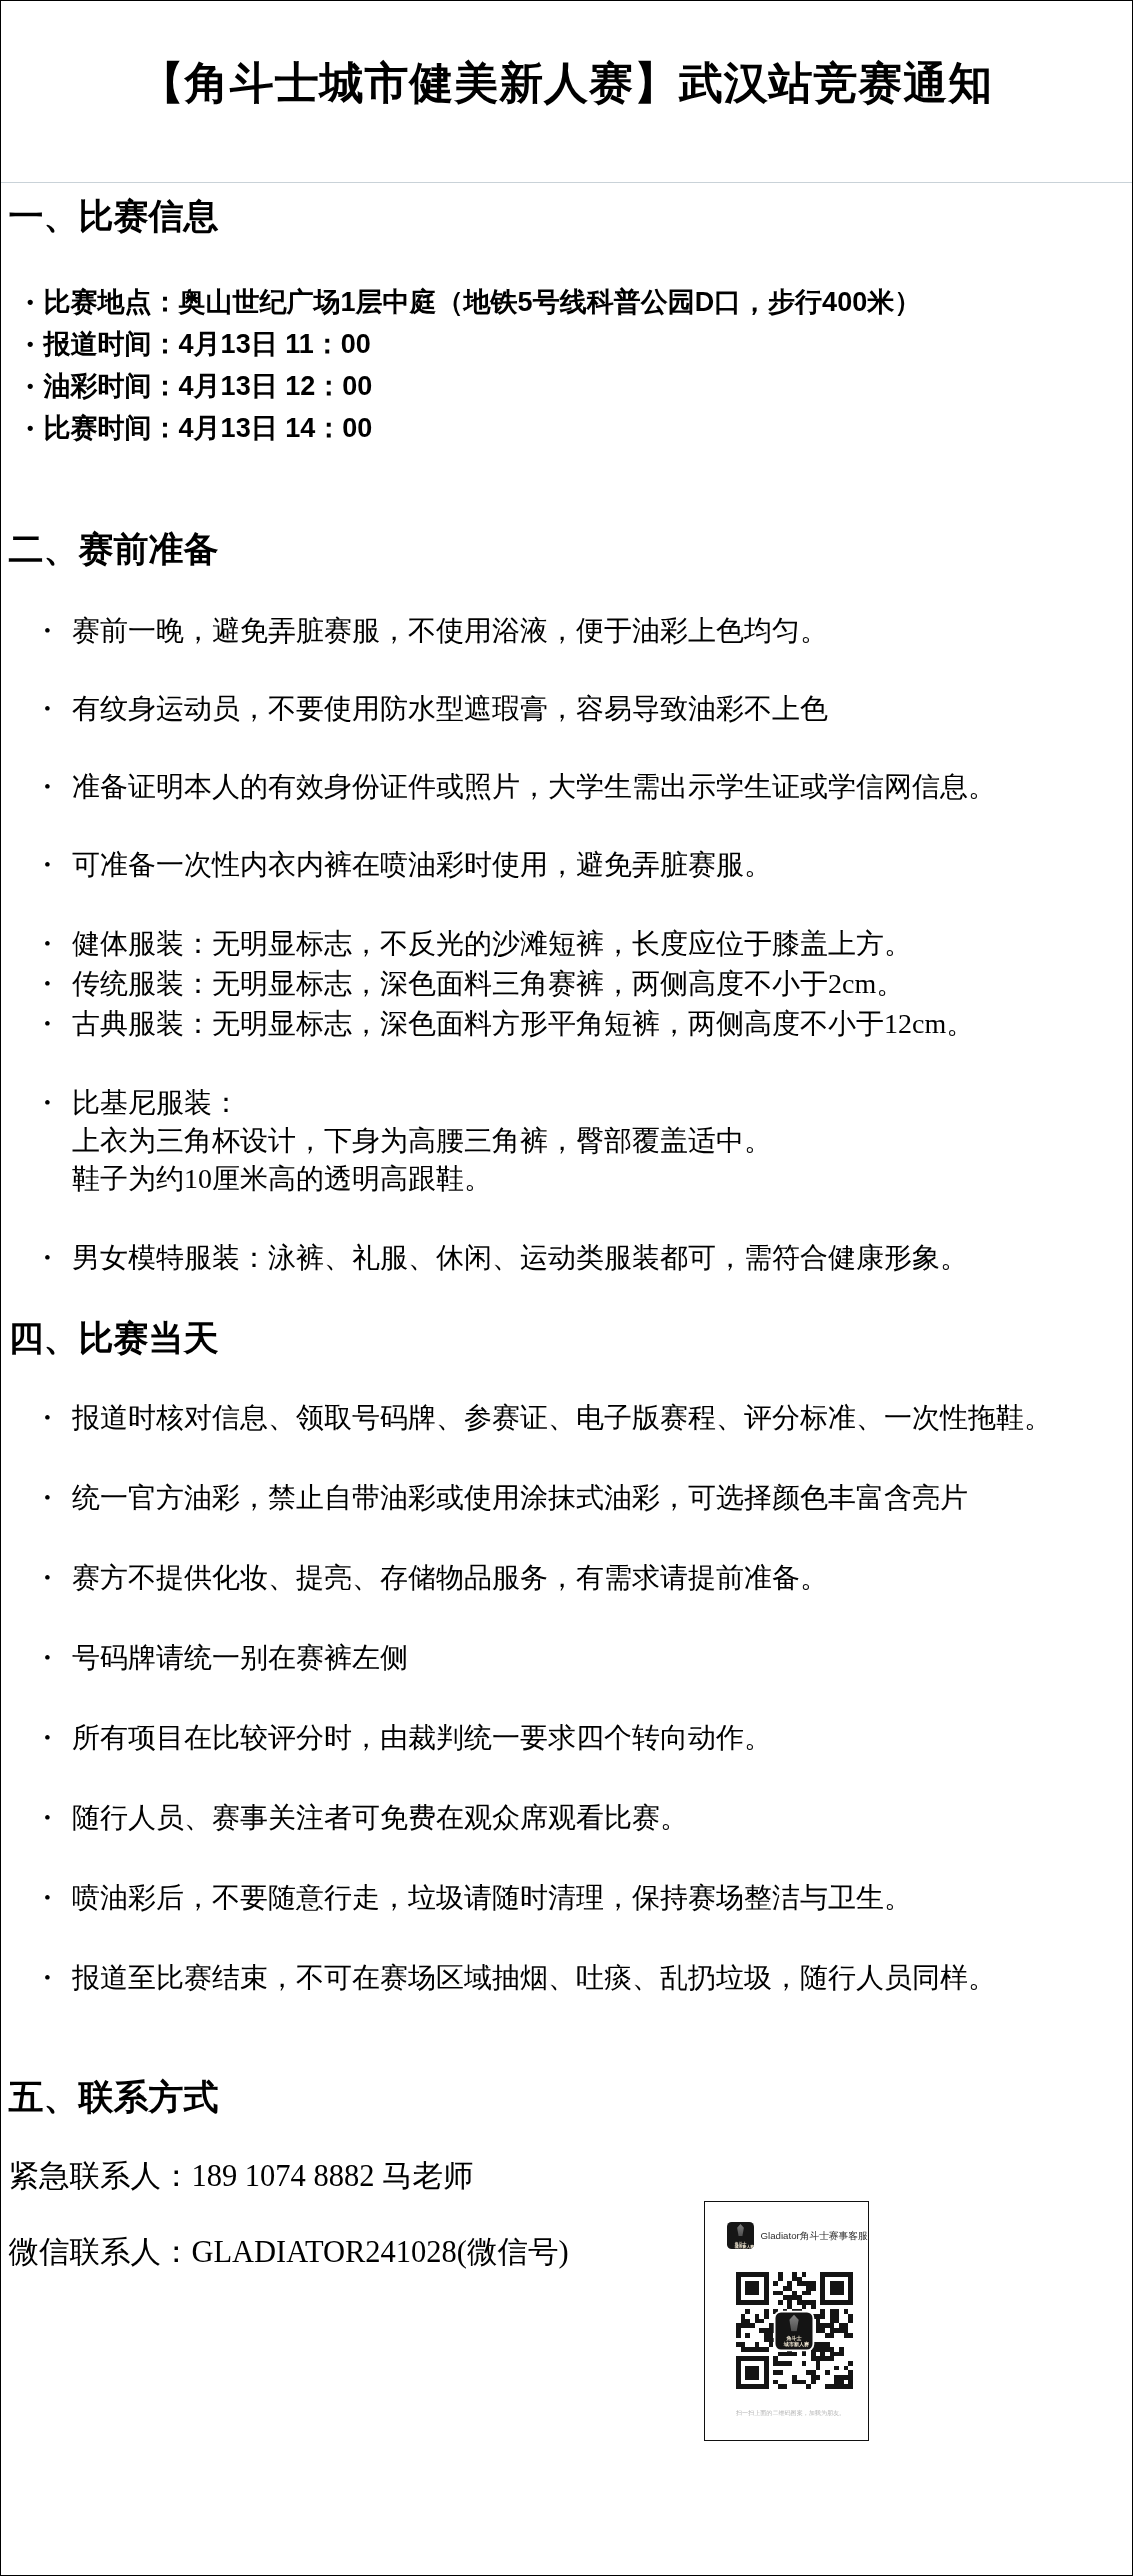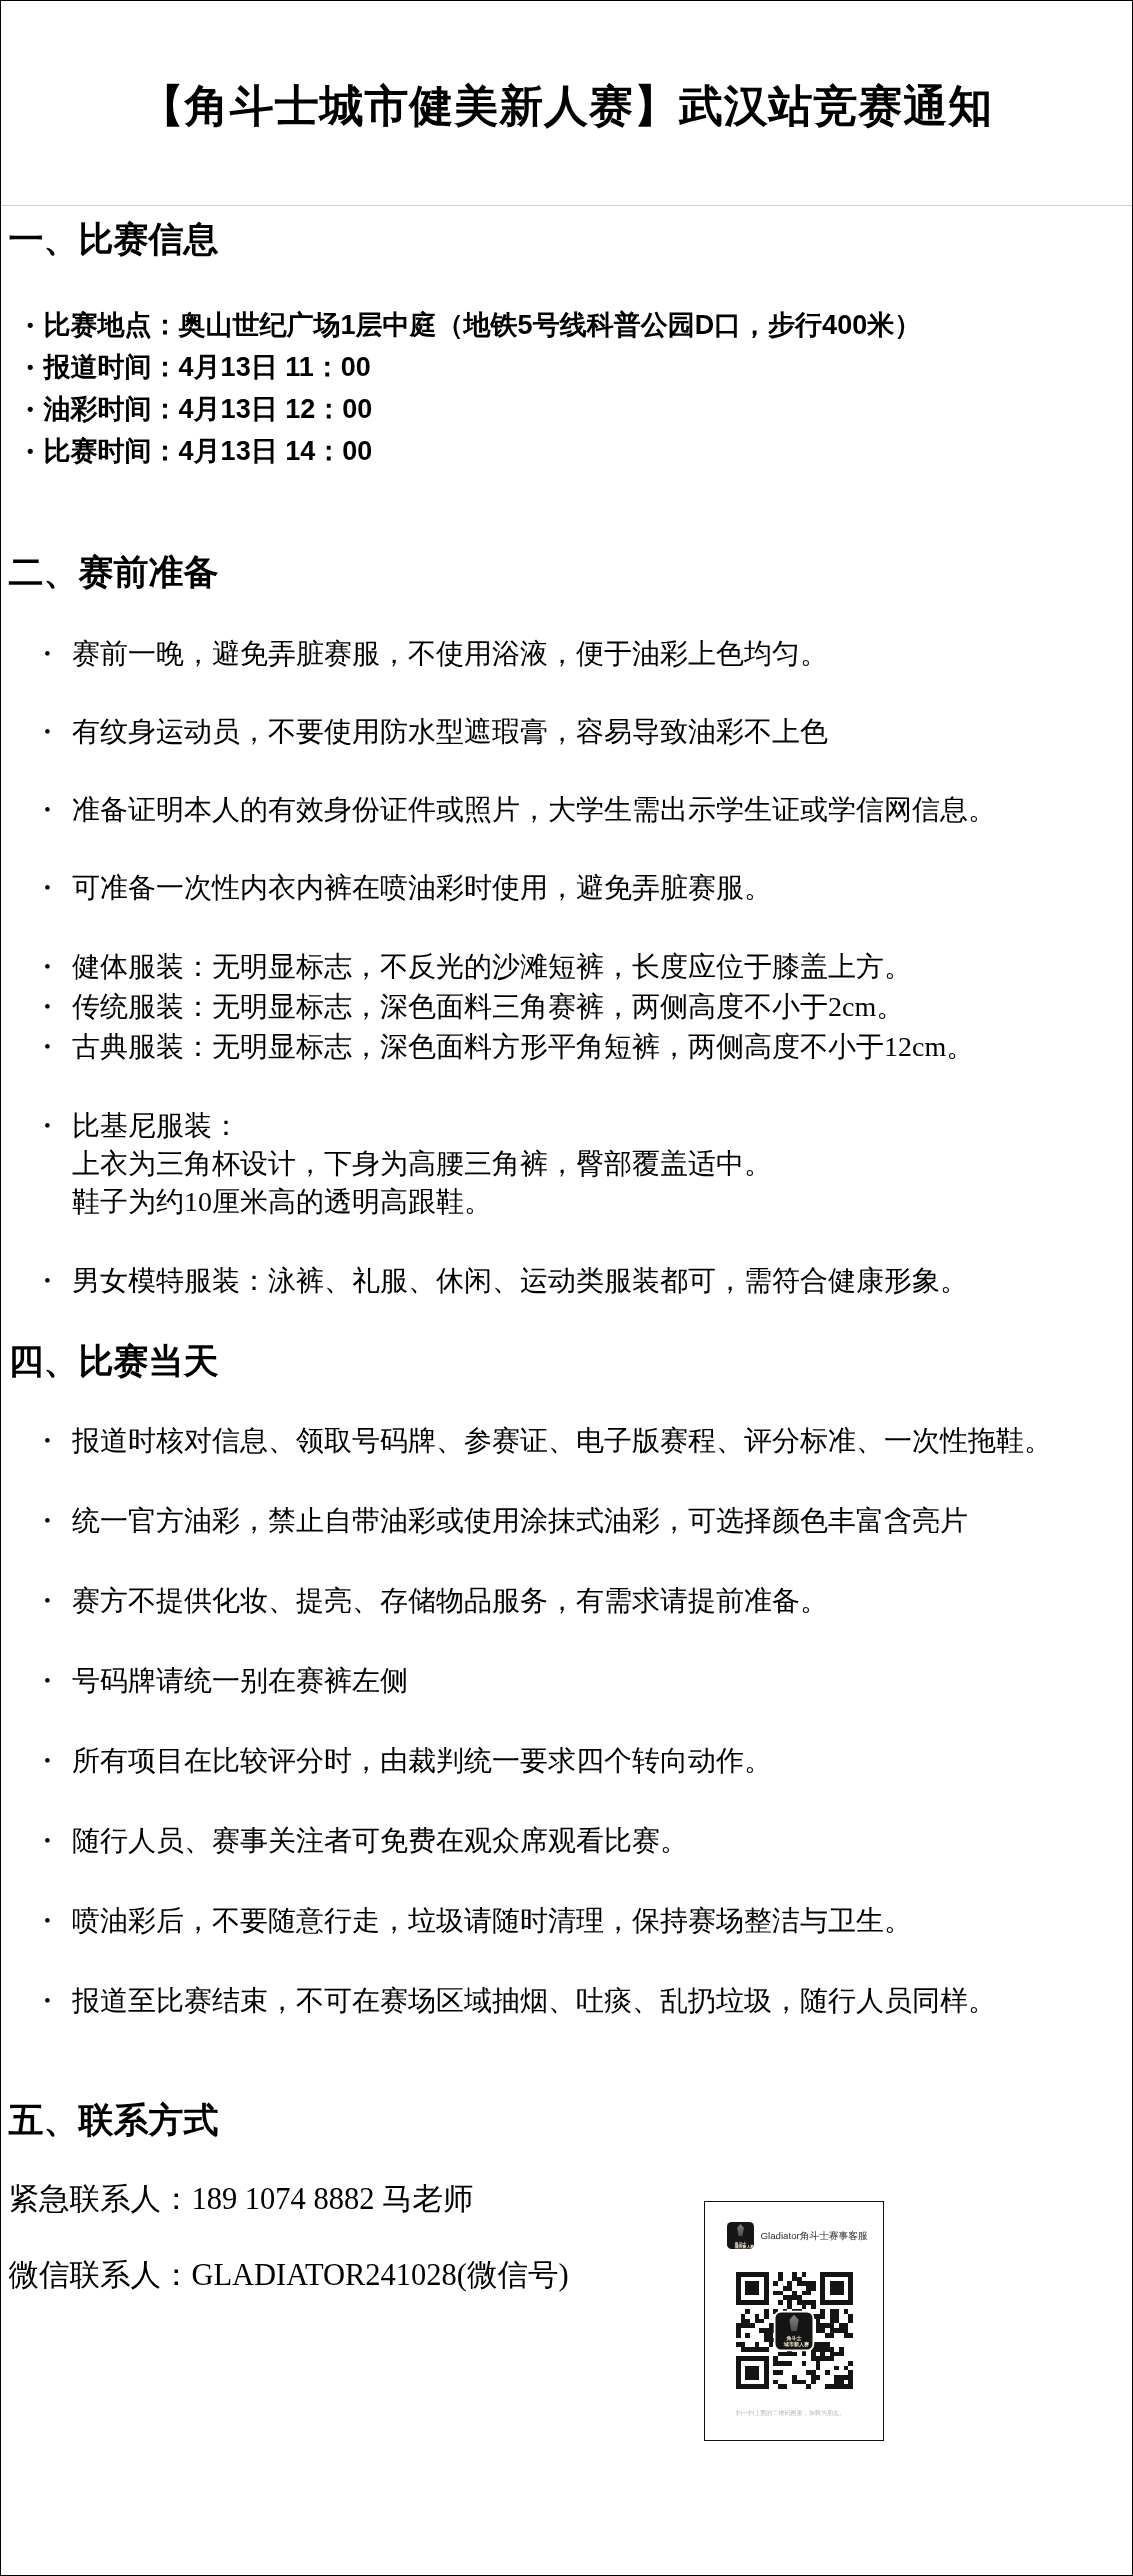--- a/index.html
+++ b/index.html
@@ -13,21 +13,20 @@
     width:1133px;height:2576px;
     background:#fff;
     border:1.8px solid #000;
     overflow:hidden;
     color:#000;
   }
   
   .titlebar{
     height:182px;
     border-bottom:1.8px solid #c9d2d8;
-    margin-top:23px;
   }
   .title{
     padding-top:57px;
     text-align:center;
     font:bold 44px/52px var(--serif);
     letter-spacing:0.9px;
   }
   
   .sec-h{
     font:bold 35px/44px var(--sans);
@@ -89,21 +88,21 @@
   .day li + li{margin-top:47px;}
   
   .contact{
     margin:39px 0 0 7.4px;
     font:400 30.5px/37px var(--serif);
   }
   
   .qr-card{
     position:absolute;
     left:703px;top:2200px;
-    width:180px;height:240px;
+    width:165px;height:240px;
     background:#fff;
     border:1.8px solid #111;
   }
   .qr-head{
     position:absolute;left:22px;top:20.3px;
     display:flex;align-items:center;gap:6.5px;
   }
   .avatar{
     width:27px;height:27px;
     background:#161616;

